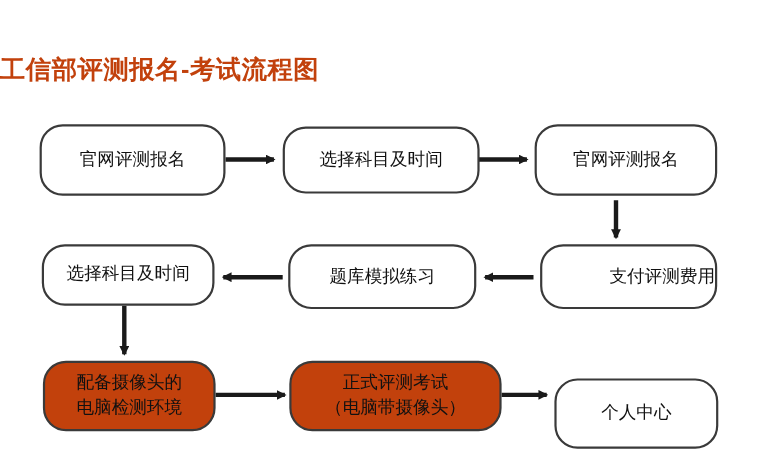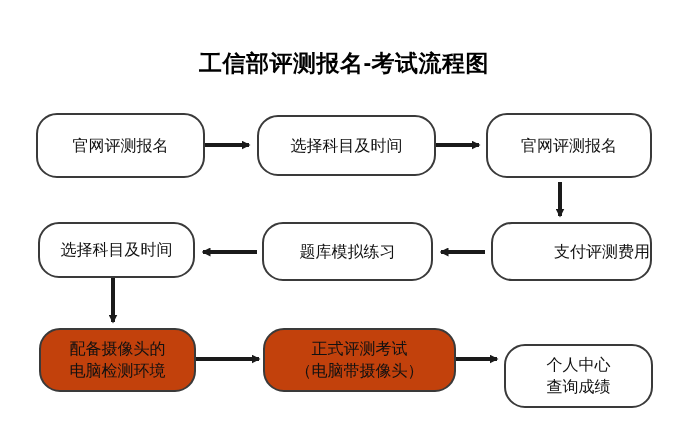--- a/index.html
+++ b/index.html
@@ -13,24 +13,24 @@
     height: 427px;
     background: #ffffff;
     font-family: "Liberation Sans", sans-serif;
     overflow: hidden;
   }
   #title {
     position: absolute;
     left: 0;
     top: 48px;
     width: 688px;
-    text-align: center;
+    text-align: left;
     font-size: 23px;
     font-weight: bold;
-    color: #000000;
+    color: #c2410c;
     letter-spacing: 0.5px;
   }
   .node {
     position: absolute;
     box-sizing: border-box;
     border: 2px solid #3a3a3a;
     border-radius: 21px;
     background: #ffffff;
     display: flex;
     flex-direction: column;
@@ -117,16 +117,15 @@
     <span class="line2">电脑检测环境</span>
   </div>
 
   <div class="node green" style="left:263px; top:328px; width:193px; height:64px;">
     <span>正式评测考试</span>
     <span class="line2">（电脑带摄像头）</span>
   </div>
 
   <div class="node" style="left:504px; top:344px; width:149px; height:64px;">
     <span>个人中心</span>
-    <span class="line2">查询成绩</span>
   </div>
 
 </div>
 
 </body></html>

